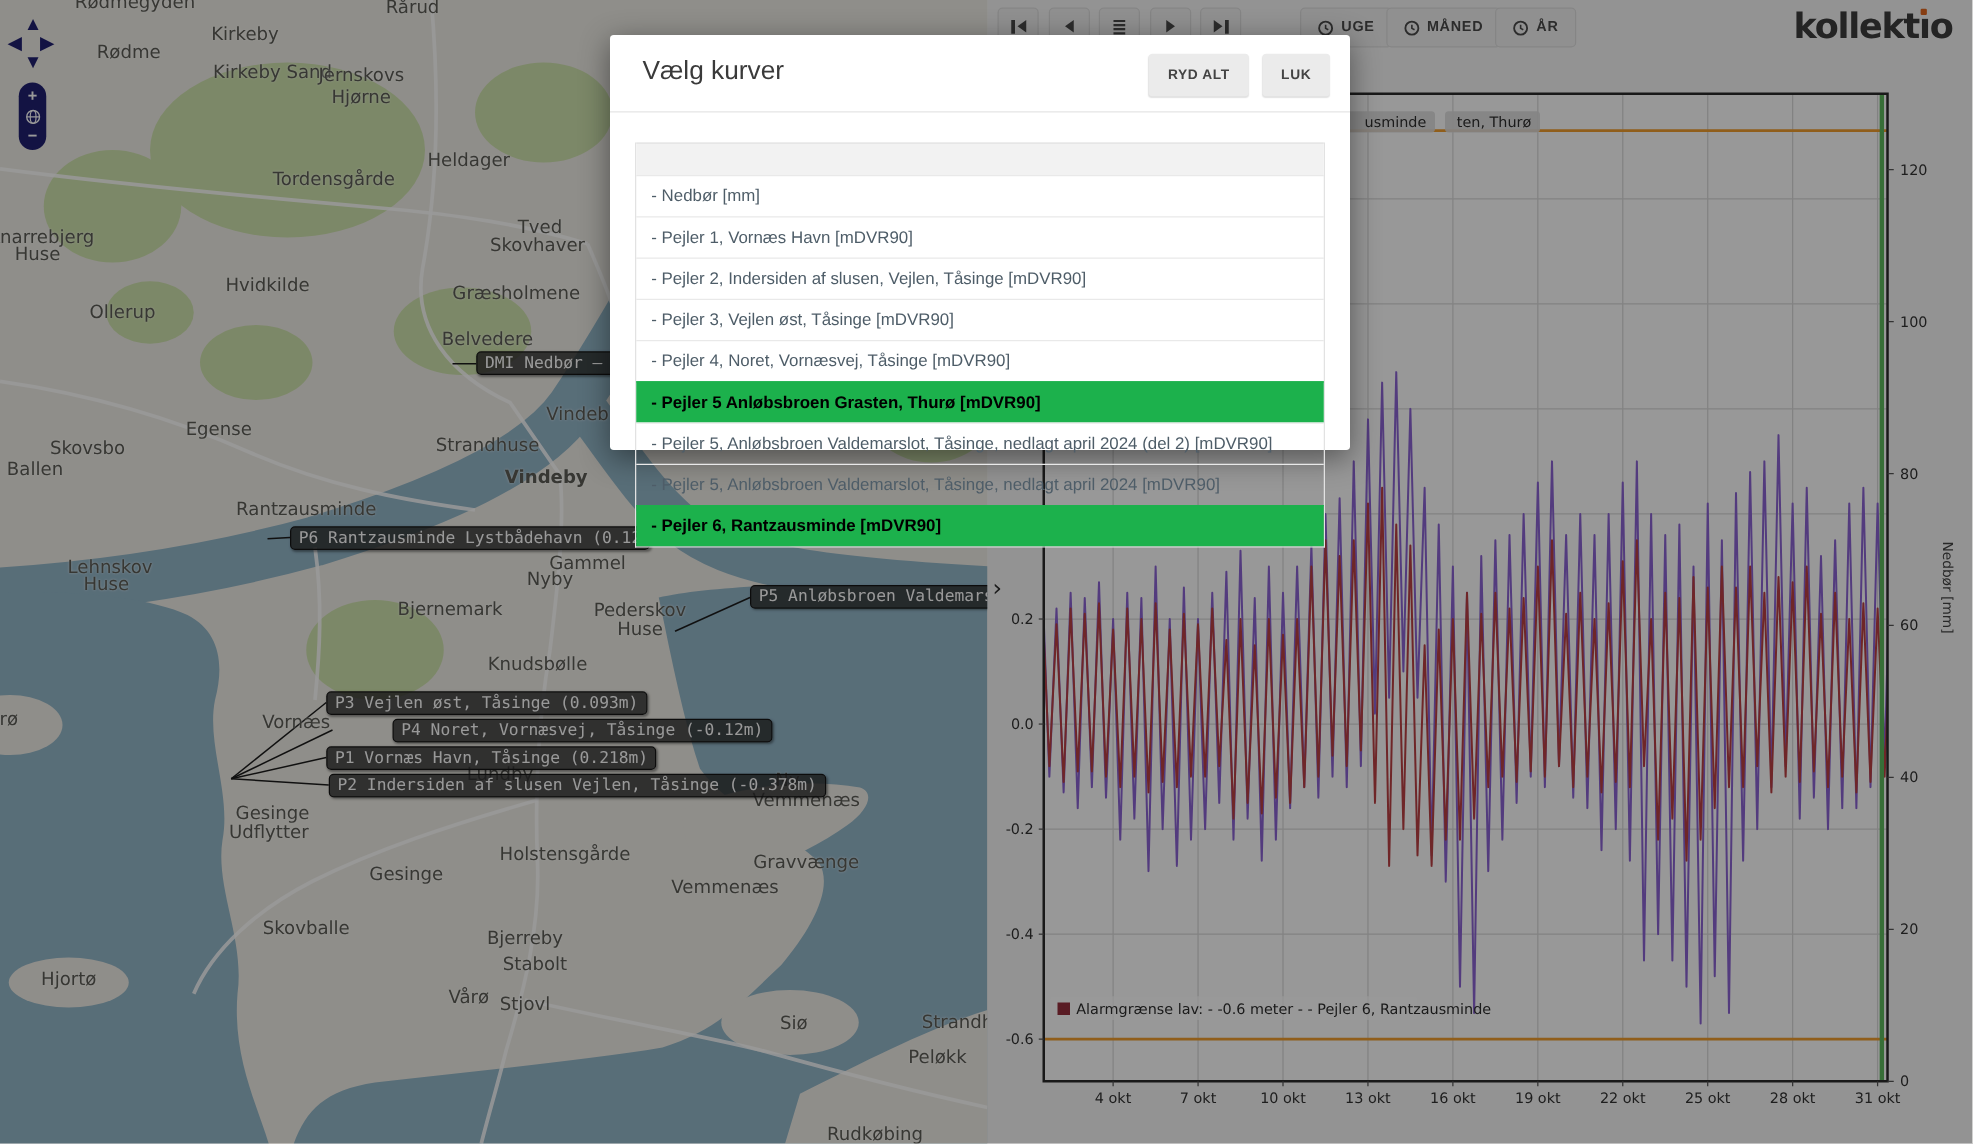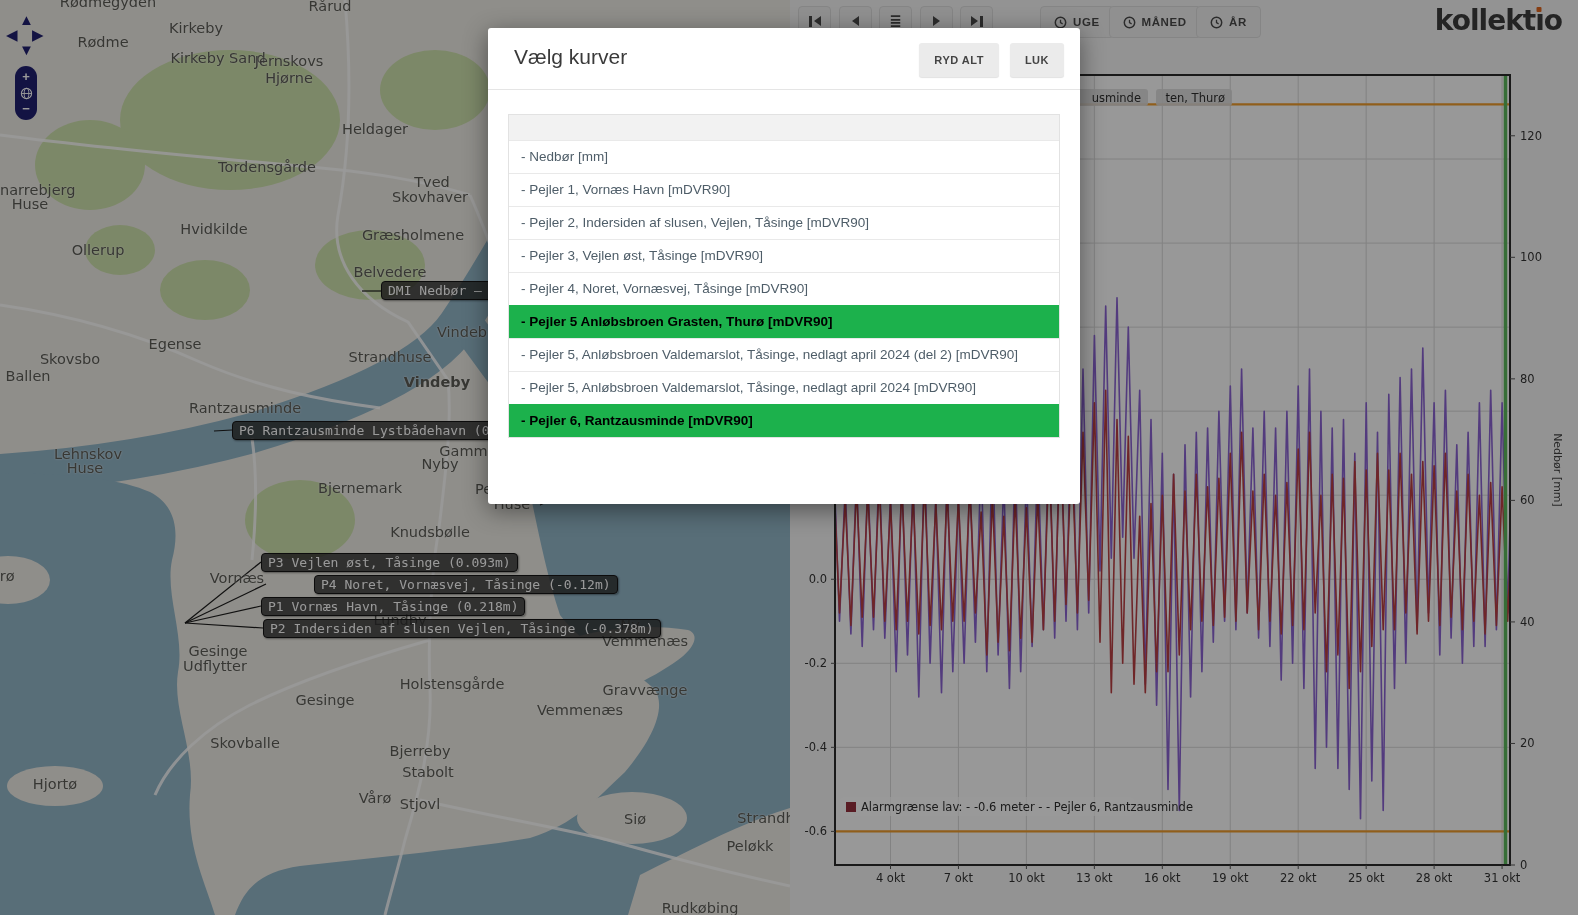--- a/index.html
+++ b/index.html
@@ -49,21 +49,21 @@
                 border-radius:1px;background:var(--dot)}
   #collapse-chevron{position:absolute;left:4px;top:460px;font-size:19px;color:#2e2e2e;cursor:pointer;
                     font-family:"DejaVu Sans",sans-serif}
   #chart-svg{position:absolute;left:0;top:0}
   .tick-txt{font-family:"DejaVu Sans",sans-serif;font-size:11.5px;fill:#333}
   .ax-title{font-family:"DejaVu Sans",sans-serif;font-size:11px;fill:#444}
   .pill-txt{font-family:"DejaVu Sans",sans-serif;font-size:11.5px;fill:#2e2e2e}
 
   
   #overlay{position:absolute;left:0;top:0;width:100%;height:100%;background:rgba(0,0,0,.40);z-index:50}
-  #modal{position:absolute;left:488px;top:28px;width:592px;height:476px;background:#fff;z-index:100;
+  #modal{position:absolute;left:488px;top:28px;width:592px;height:332px;background:#fff;z-index:100;
          border-radius:3px;box-shadow:0 6px 24px rgba(0,0,0,.45)}
   .m-head{height:62px;border-bottom:1px solid #e5e5e5;position:relative}
   .m-title{position:absolute;left:26px;top:17px;font-size:21px;color:#3a3a3a}
   .m-actions{position:absolute;right:16px;top:15px;display:flex;gap:11px}
   .m-btn{border:none;background:#ebebeb;border-radius:3px;padding:11px 15px;font-family:"Liberation Sans",sans-serif;
          font-size:11px;font-weight:bold;letter-spacing:.5px;color:#444;cursor:pointer;box-shadow:0 1px 1px rgba(0,0,0,.12)}
   .m-list{margin:24px 20px 0;border:1px solid #e2e2e2;border-top:none}
   .m-list-header{height:26px;background:#f2f2f2;border-top:1px solid #e2e2e2}
   .m-row{height:33px;line-height:32px;padding-left:12px;font-size:13.5px;color:#4e5d68;
          border-top:1px solid #e9e9e9;cursor:pointer;white-space:nowrap;overflow:hidden}
@@ -117,21 +117,21 @@
     </svg>
     <div id="map-places">
         <span class="place" style="left: 108px; top: 2px;">Rødmegyden</span>
         <span class="place" style="left: 330px; top: 6px;">Rårud</span>
         <span class="place" style="left: 196px; top: 28px;">Kirkeby</span>
         <span class="place" style="left: 103px; top: 42px;">Rødme</span>
         <span class="place" style="left: 218px; top: 58px;">Kirkeby Sand</span>
         <span class="place" style="left: 289px; top: 61px;">Jernskovs</span>
         <span class="place" style="left: 289px; top: 78px;">Hjørne</span>
         <span class="place" style="left: 375px; top: 129px;">Heldager</span>
-        <span class="place" style="left: 267px; top: 167px;">Tordensgårde</span>
+        <span class="place" style="left: 267px; top: 144px;">Tordensgårde</span>
         <span class="place" style="left: 33px; top: 190px;">Knarrebjerg</span>
         <span class="place" style="left: 30px; top: 204px;">Huse</span>
         <span class="place" style="left: 432px; top: 182px;">Tved</span>
         <span class="place" style="left: 430px; top: 197px;">Skovhaver</span>
         <span class="place" style="left: 214px; top: 229px;">Hvidkilde</span>
         <span class="place" style="left: 413px; top: 235px;">Græsholmene</span>
         <span class="place" style="left: 98px; top: 250px;">Ollerup</span>
         <span class="place" style="left: 390px; top: 272px;">Belvedere</span>
         <span class="place" style="left: 175px; top: 324px; margin-top: 20px;">Egense</span>
         <span class="place" style="left: 70px; top: 359px;">Skovsbo</span>

